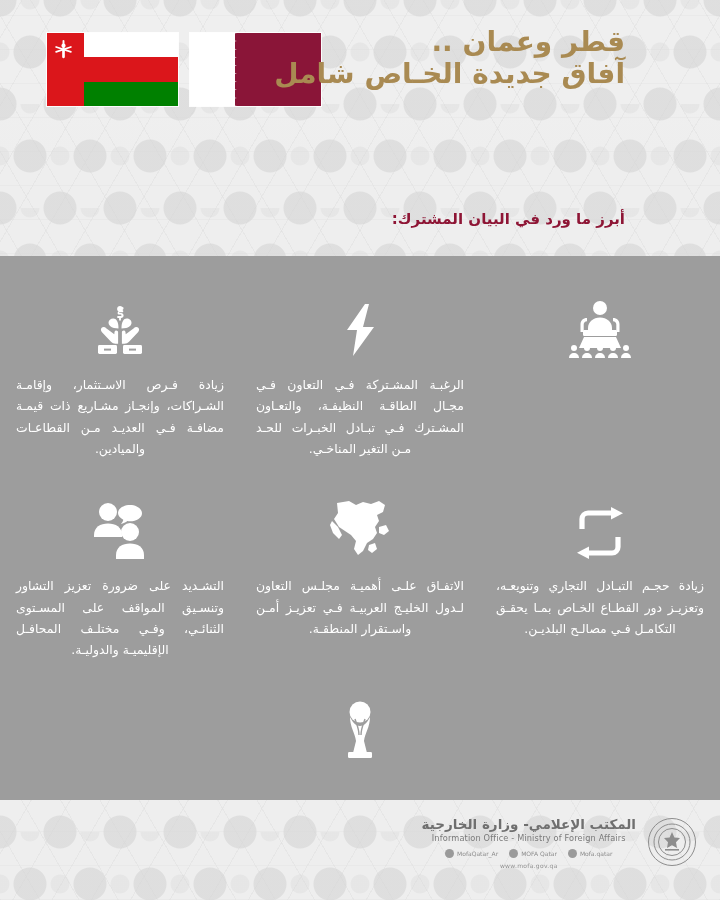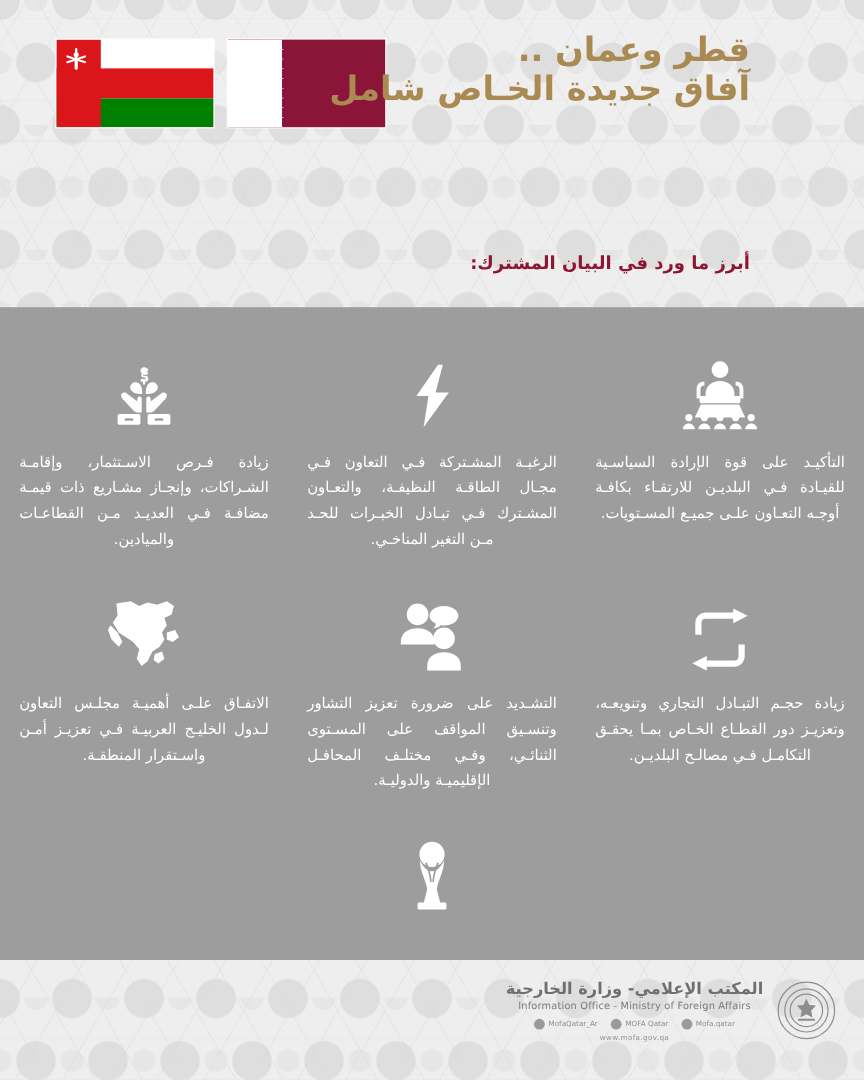--- a/index.html
+++ b/index.html
@@ -207,54 +207,53 @@
                   <circle cx="37" cy="50" r="3"></circle>
                     <path d="M32 60c0-3 2.2-5 5-5s5 2 5 5z"></path>
                   <circle cx="50" cy="50" r="3"></circle>
                     <path d="M45 60c0-3 2.2-5 5-5s5 2 5 5z"></path>
                   <circle cx="63" cy="50" r="3"></circle>
                     <path d="M58 60c0-3 2.2-5 5-5s5 2 5 5z"></path>
                 </g>
               </g>
             </svg>
           </div>
-          <p>التأكيـد على قوة الإرادة السياسـية للقيـادة فـي البلديـن للارتقـاء بكافـة أوجـه التعـاون علـى جميـع المسـتويات.</p>
         </div>
 
       </div>
 
       <div class="row row2">
-
-        <div class="cell">
-          <div class="icon">
-            <svg width="62" height="62" viewBox="0 0 62 62">
-              <g fill="#ffffff">
-                <path d="M8 6 L20 4 L27 8 L34 5 L42 7 L50 4 L56 8 L54 15 L48 18 L50 24 L46 30 L48 36 L44 42 L38 46 L34 54 L29 58 L25 52 L27 44 L22 38 L16 34 L10 30 L5 22 L9 16 Z"></path>
-                <path d="M3 24 L9 30 L13 38 L10 42 L4 36 L1 28 Z"></path>
-                <path d="M50 30 L57 28 L60 34 L55 38 L50 36 Z"></path>
-                <path d="M40 48 L46 46 L48 52 L43 56 L39 53 Z"></path>
-              </g>
-            </svg>
-          </div>
-          <p>الاتفـاق علـى أهميـة مجلـس التعاون لـدول الخليـج العربيـة فـي تعزيـز أمـن واسـتقرار المنطقـة.</p>
-        </div>
 
         <div class="cell">
           <div class="icon">
             <svg width="60" height="58" viewBox="0 0 60 58">
               <g fill="#ffffff">
                 <circle cx="18" cy="11" r="9"></circle>
                 <path d="M4 34c0-7.7 6.3-11.5 14-11.5S32 26.3 32 34v2H4z"></path>
                 <circle cx="40" cy="31" r="9"></circle>
                 <path d="M26 54c0-7.7 6.3-11.5 14-11.5S54 46.3 54 54v4H26z"></path>
                 <path d="M40 4c-6.6 0-12 3.6-12 8.1 0 2.8 2.1 5.2 5.3 6.6-.3 1.6-1.2 3-2.5 4.2 2.6-.4 4.9-1.4 6.6-2.8.8.1 1.7.2 2.6.2 6.6 0 12-3.6 12-8.1S46.6 4 40 4z"></path>
               </g>
             </svg>
           </div>
           <p>التشـديد على ضرورة تعزيز التشاور وتنسـيق المواقف على المسـتوى الثنائـي، وفـي مختلـف المحافـل الإقليميـة والدوليـة.</p>
+        </div>
+
+        <div class="cell">
+          <div class="icon">
+            <svg width="62" height="62" viewBox="0 0 62 62">
+              <g fill="#ffffff">
+                <path d="M8 6 L20 4 L27 8 L34 5 L42 7 L50 4 L56 8 L54 15 L48 18 L50 24 L46 30 L48 36 L44 42 L38 46 L34 54 L29 58 L25 52 L27 44 L22 38 L16 34 L10 30 L5 22 L9 16 Z"></path>
+                <path d="M3 24 L9 30 L13 38 L10 42 L4 36 L1 28 Z"></path>
+                <path d="M50 30 L57 28 L60 34 L55 38 L50 36 Z"></path>
+                <path d="M40 48 L46 46 L48 52 L43 56 L39 53 Z"></path>
+              </g>
+            </svg>
+          </div>
+          <p>الاتفـاق علـى أهميـة مجلـس التعاون لـدول الخليـج العربيـة فـي تعزيـز أمـن واسـتقرار المنطقـة.</p>
         </div>
 
         <div class="cell">
           <div class="icon">
             <svg width="58" height="52" viewBox="0 0 58 52">
               <g fill="none" stroke="#ffffff" stroke-width="5.2" stroke-linecap="butt" stroke-linejoin="miter">
                 <path d="M11 22 V12 a6 6 0 0 1 6-6 H44"></path>
                 <path d="M47 30 V40 a6 6 0 0 1 -6 6 H14"></path>
               </g>
               <g fill="#ffffff">

